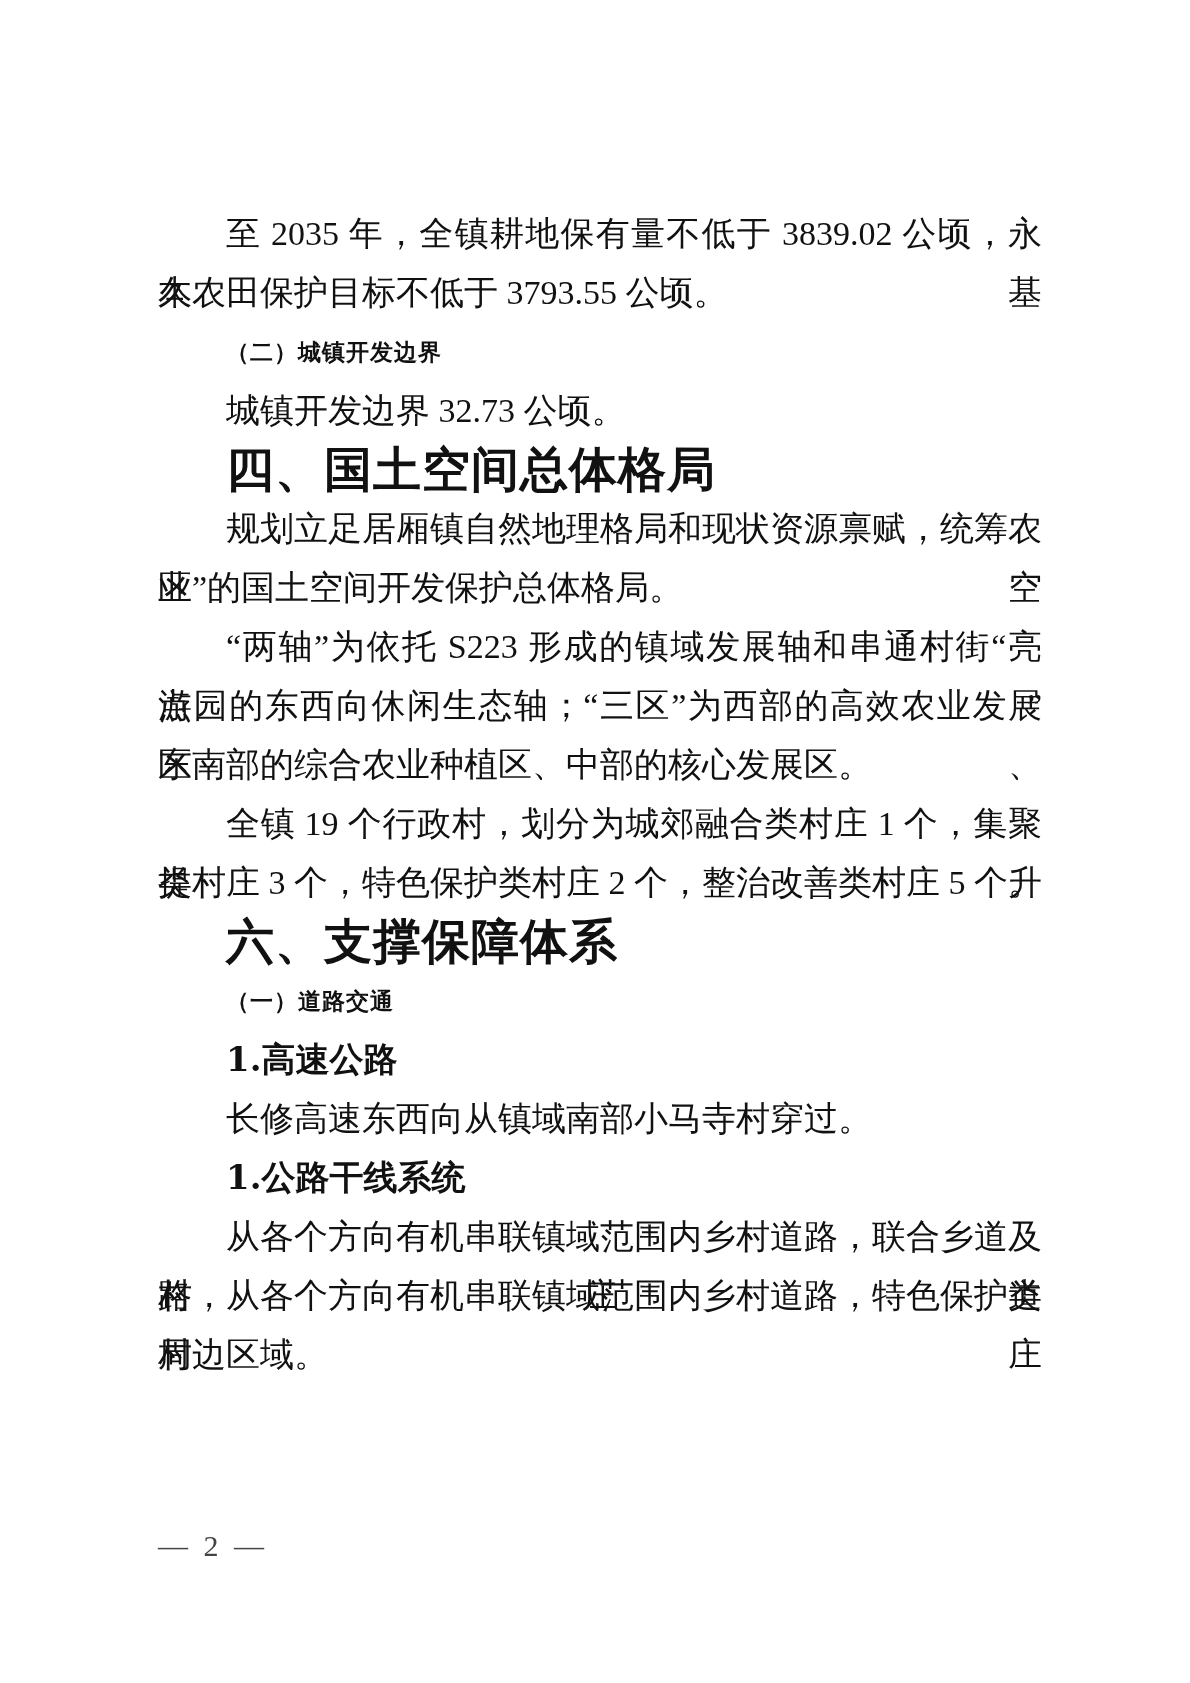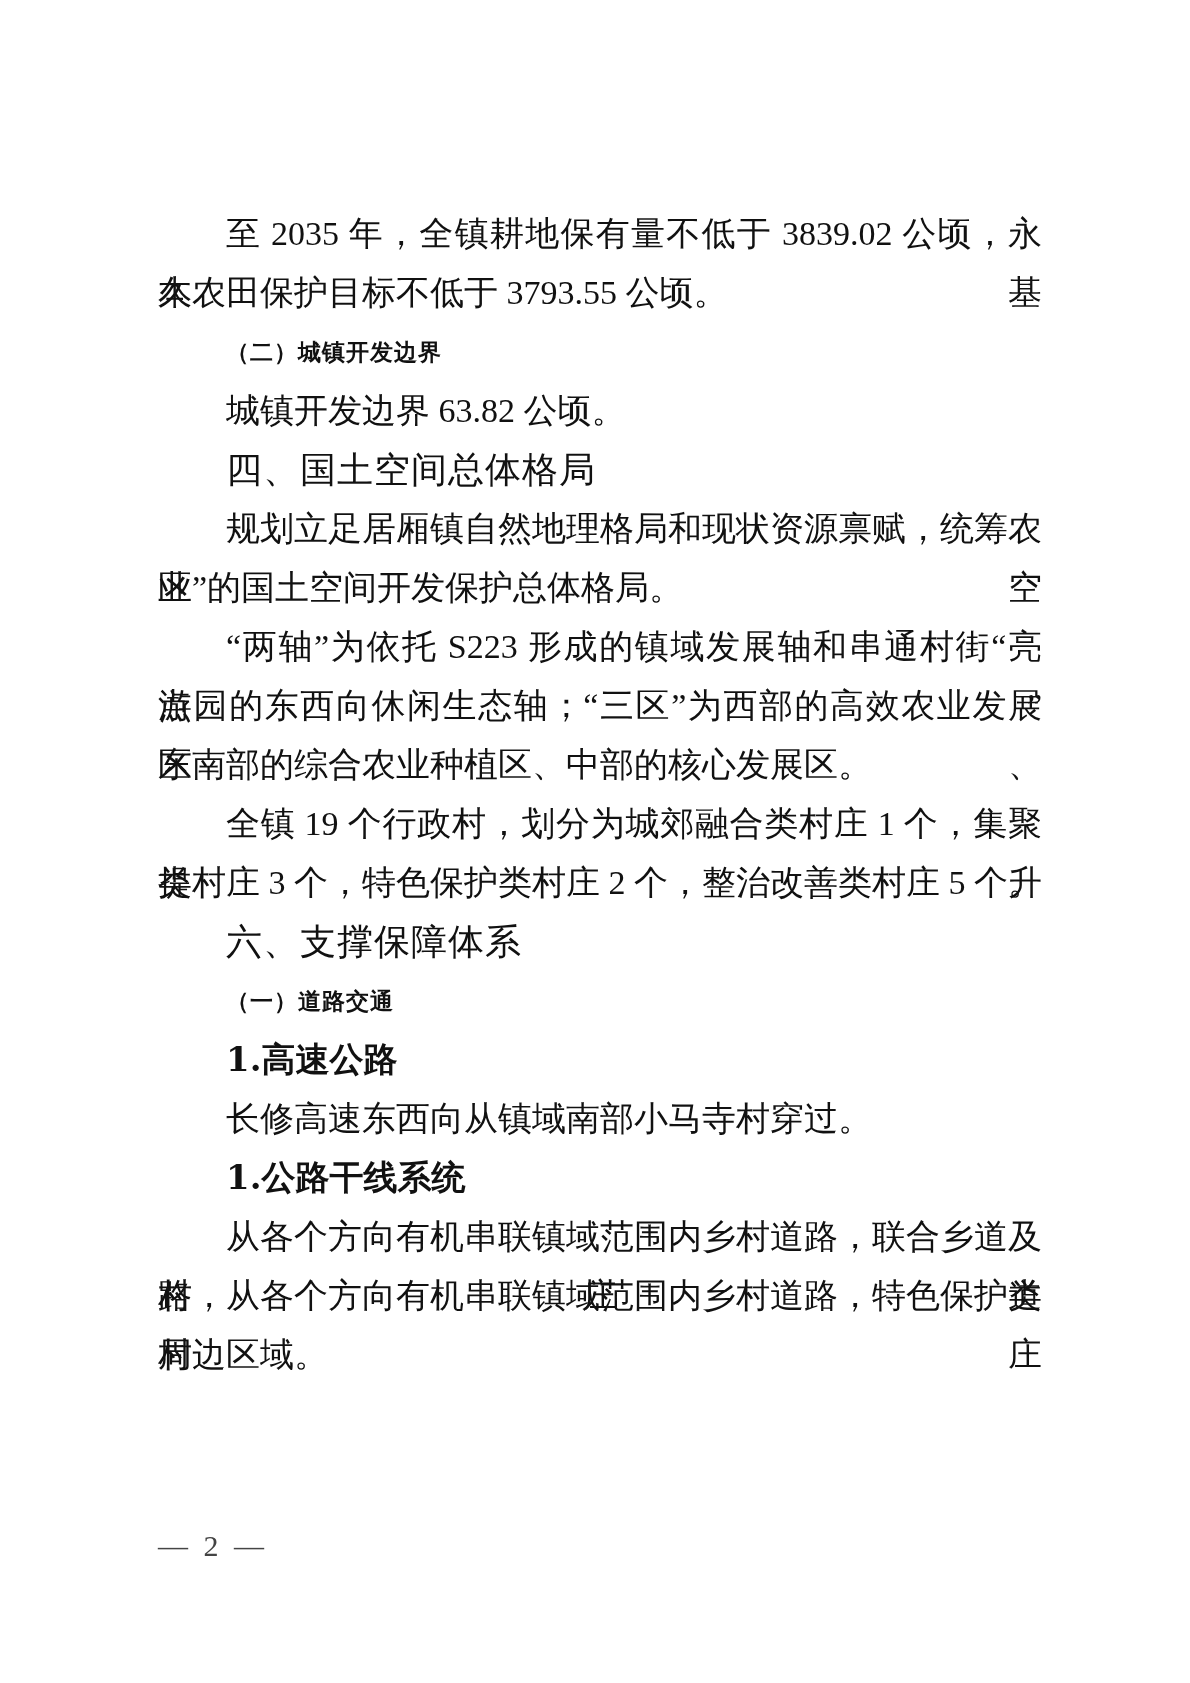--- a/index.html
+++ b/index.html
@@ -32,22 +32,22 @@
     white-space: normal;
     text-align: justify;
     text-align-last: justify;
   }
   .line.body {
     font-family: "Liberation Serif", "DejaVu Serif", serif;
     font-weight: normal;
   }
   .line.heading-hei {
     font-family: "Liberation Sans", "DejaVu Sans", sans-serif;
-    font-weight: normal;
-    font-size: 36px;
+    font-weight: bold;
+    font-size: 48px;
     letter-spacing: 1px;
   }
   .line.heading-kai {
     font-family: "DejaVu Serif", "Liberation Serif", serif;
     font-weight: bold;
     font-size: 23px;
     letter-spacing: 1px;
   }
   .line.heading-num {
     font-family: "DejaVu Serif", "Liberation Serif", serif;
@@ -67,21 +67,21 @@
   }
 </style>
 </head>
 <body>
 
 <div class="page">
   <div class="doc-body">
       <div class="line body indent fill">至 2035 年，全镇耕地保有量不低于 3839.02 公顷，永久基</div>
       <div class="line body">本农田保护目标不低于 3793.55 公顷。</div>
       <div class="line heading-kai indent">（二）城镇开发边界</div>
-      <div class="line body indent">城镇开发边界 63.82 公顷。</div>
+      <div class="line body indent">城镇开发边界 32.73 公顷。</div>
       <div class="line heading-hei indent">四、国土空间总体格局</div>
       <div class="line body indent fill">规划立足居厢镇自然地理格局和现状资源禀赋，统筹农业空</div>
       <div class="line body">区”的国土空间开发保护总体格局。</div>
       <div class="line body indent fill">“两轴”为依托 S223 形成的镇域发展轴和串通村街“亮点”</div>
       <div class="line body fill">游园的东西向休闲生态轴；“三区”为西部的高效农业发展区、</div>
       <div class="line body">东南部的综合农业种植区、中部的核心发展区。</div>
       <div class="line body indent fill">全镇 19 个行政村，划分为城郊融合类村庄 1 个，集聚提升</div>
       <div class="line body">类村庄 3 个，特色保护类村庄 2 个，整治改善类村庄 5 个。</div>
       <div class="line heading-hei indent">六、支撑保障体系</div>
       <div class="line heading-kai indent">（一）道路交通</div>

